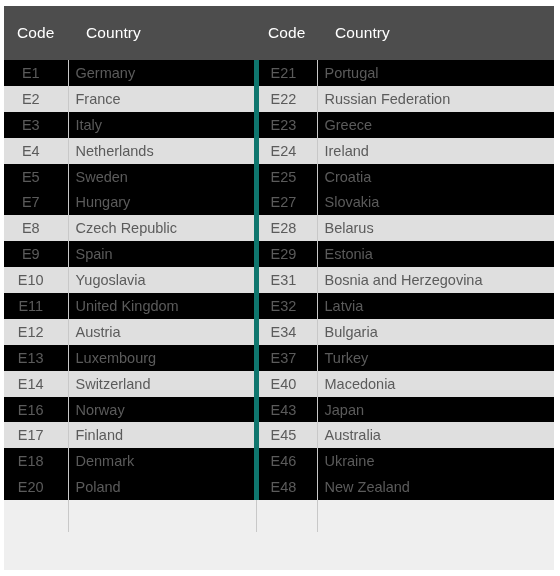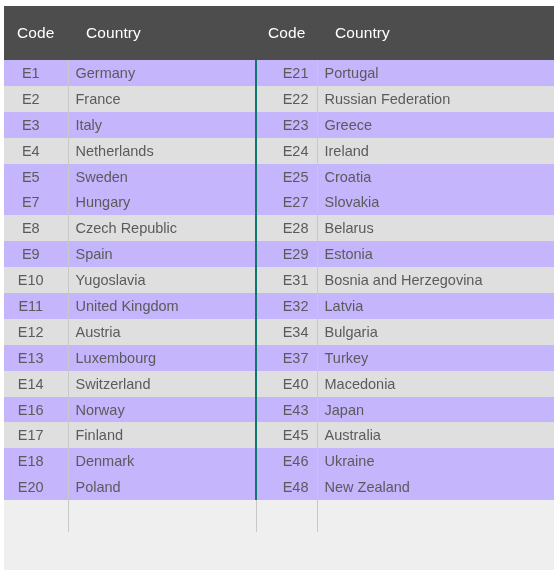--- a/index.html
+++ b/index.html
@@ -46,21 +46,21 @@
     vertical-align: middle;
     letter-spacing: 0.1px;
   }
 
   th.h-code-left  { padding-left: 13px; }
   th.h-name-left  { padding-left: 18px; }
   th.h-code-right { padding-left: 12px; }
   th.h-name-right { padding-left: 18px; }
 
   tbody tr { height: 25.9px; }
-  tbody tr.odd  { background: #c4b5fd; }
+  tbody tr.odd  { background: #000000; }
   tbody tr.even { background: #dfdfdf; border-radius: 12px; }
 
   tbody td {
     padding: 0;
     font-size: 14.5px;
     color: #5b5b5b;
     vertical-align: middle;
     height: 25.9px;
     white-space: nowrap;
     overflow: hidden;
@@ -68,23 +68,23 @@
 
   td.code {
     text-align: center;
     padding-right: 10px;
   }
   td.name {
     padding-left: 7px;
     border-left: 1px solid #c8c8c8;
   }
   td.code-right {
-    text-align: right;
+    text-align: center;
     padding-right: 8px;
-    border-left: 2px solid #0f766e;
+    border-left: 5px solid #0f766e;
   }
 
   .filler {
     background: #efefef;
     height: 32px;
   }
   .filler-cell { padding: 0; border: 0; }
   .filler-cell.div { border-left: 1px solid #c8c8c8; }
 </style>
 </head>

